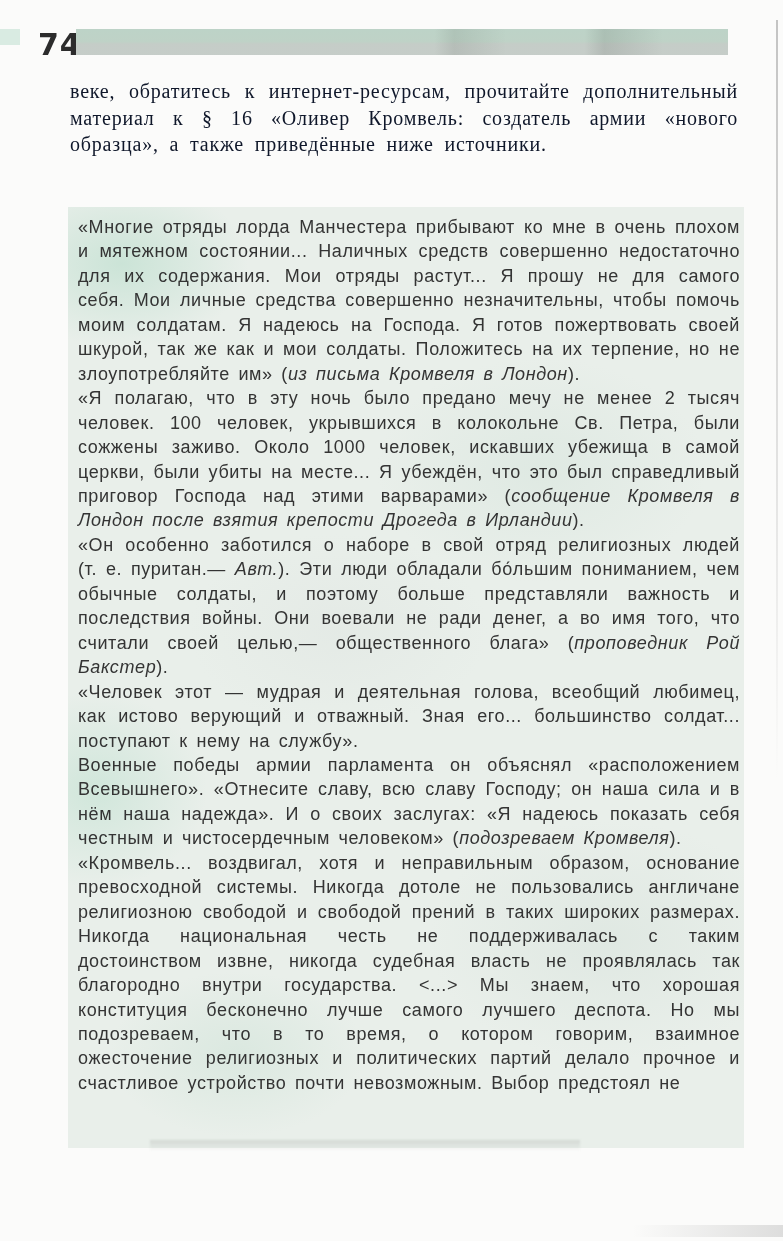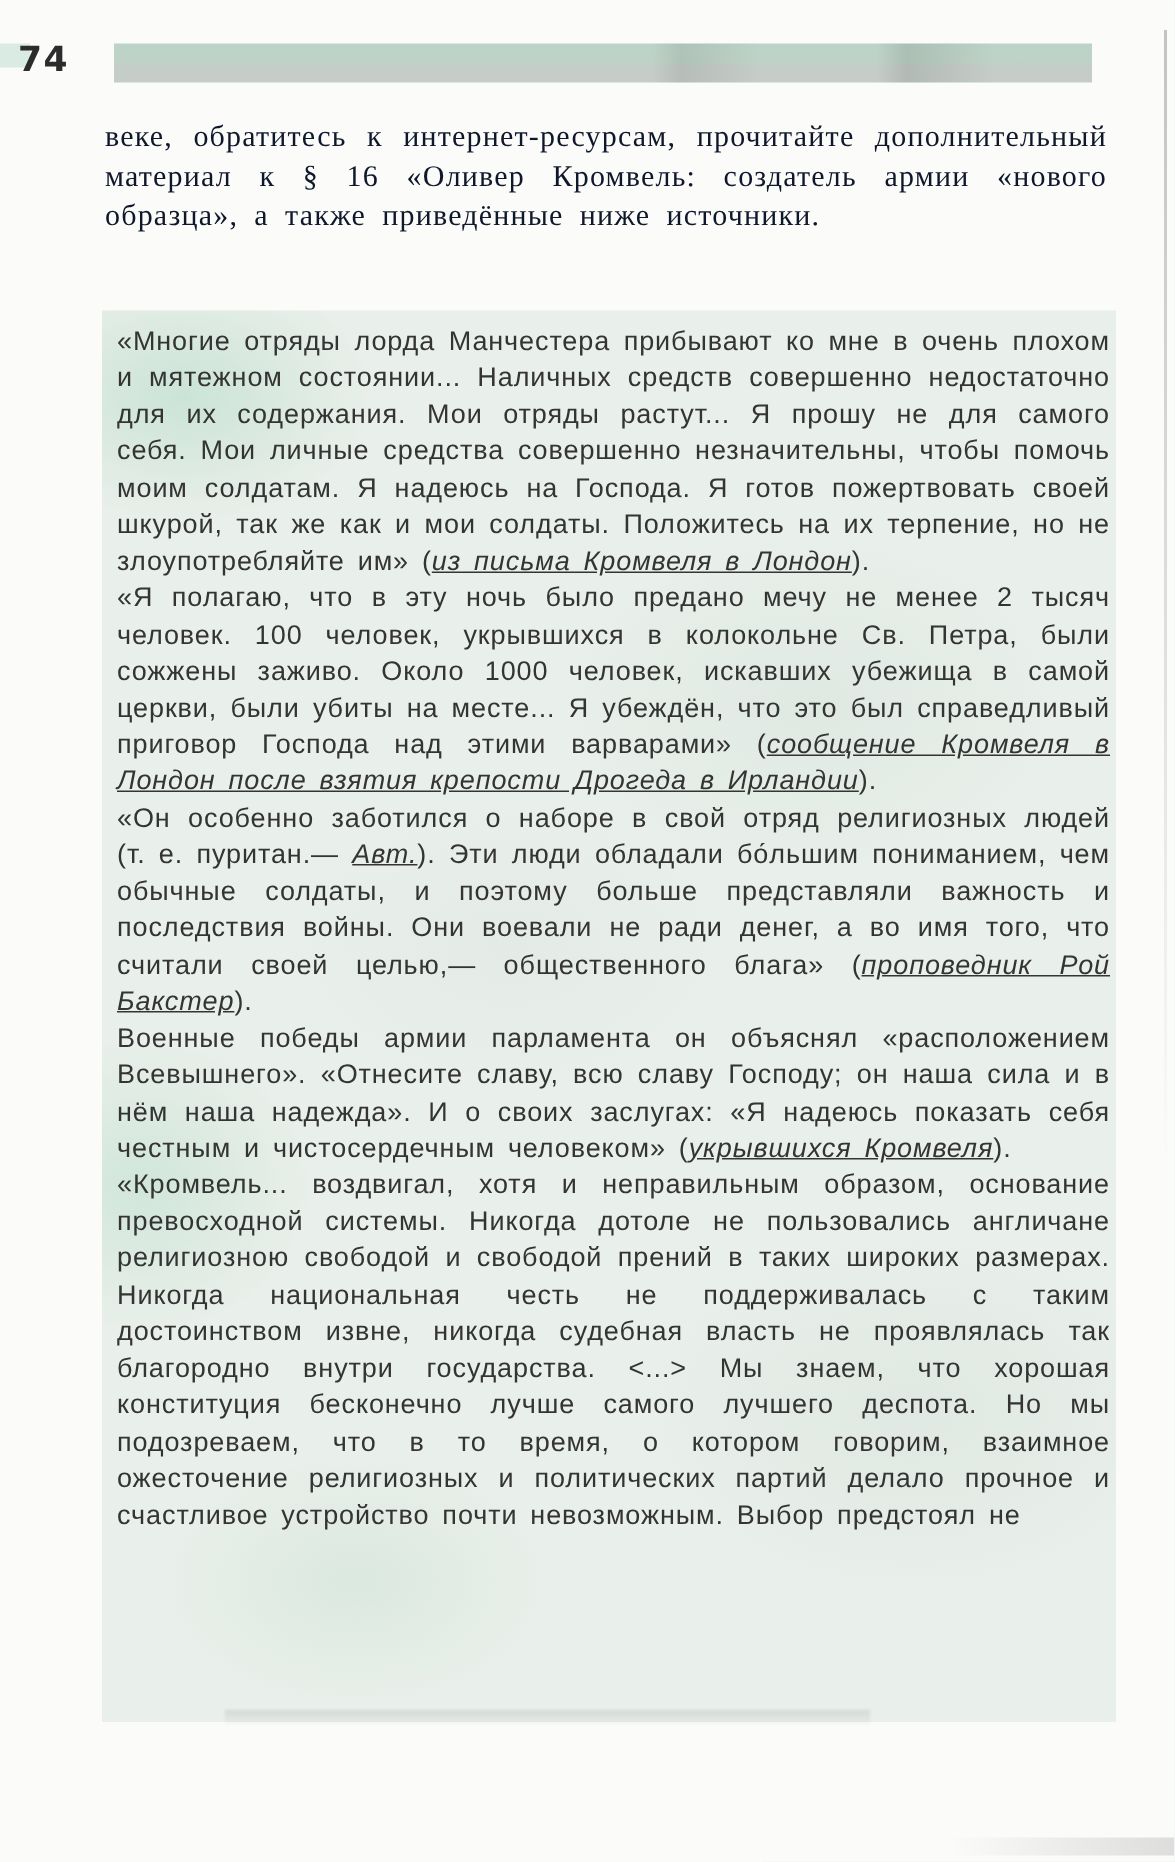--- a/index.html
+++ b/index.html
@@ -28,22 +28,22 @@
     background:linear-gradient(to bottom, rgba(180,185,182,.40), rgba(200,204,202,0));
     filter:blur(1px);
   }
 
   
   .bar-left {
     position:absolute; left:0; top:29px; width:20px; height:16px;
     background:var(--accent,#daeae1);
   }
   .page-number {
-    position:absolute; left:12px; top:27px;
-    font-size:23px; font-weight:bold; color:#2c2c2c;
+    position:absolute; left:38px; top:27px;
+    font-size:30px; font-weight:bold; color:#2c2c2c;
     font-family:"DejaVu Sans","Liberation Sans",sans-serif;
     letter-spacing:1px;
   }
   .bar-main {
     position:absolute; left:76px; top:29px; width:652px; height:26px;
     background-color:#dfe4e1;
     background-image:
       linear-gradient(to bottom, #d8ece2 0%, #daebe1 48%, #e1e5e2 58%, #e2e5e3 100%),
       linear-gradient(90deg, transparent 55%, rgba(190,192,190,.30) 58%, transparent 66%),
       linear-gradient(90deg, transparent 78%, rgba(185,188,186,.35) 81%, transparent 90%);
@@ -75,38 +75,39 @@
       radial-gradient(ellipse 240px 160px at 80% 78%, rgba(212,224,217,.45), transparent 75%),
       radial-gradient(ellipse 170px 110px at 25% 90%, rgba(196,222,208,.40), transparent 75%);
   }
   .qpar {
     margin:0;
     font-size:18px; line-height:24.45px;
     letter-spacing:0.6px; word-spacing:3px;
     color:#343434;
     text-align:justify;
   }
-  .qpar i { font-style:italic;text-decoration:underline; }
+  .qpar i { font-style:italic; }
 </style>
 </head>
 <body>
 
 <div class="page" style="--accent: #d9ebe2;">
 
   <div class="bar-left"></div>
   <div class="page-number">74</div>
   <div class="bar-main"></div>
 
   <div class="edge-line"></div>
 
   <p class="intro">веке, обратитесь к интернет-ресурсам, прочитайте дополнительный материал к § 16 «Оливер Кромвель: создатель армии «нового образца», а также приведённые ниже источники.</p>
 
   <div class="quote-block" id="quote-block">
       <p class="qpar"><span>«Многие отряды лорда Манчестера прибывают ко мне в очень плохом и мятежном состоянии... Наличных средств совершенно недостаточно для их содержания. Мои отряды растут... Я прошу не для самого себя. Мои личные средства совершенно незначительны, чтобы помочь моим солдатам. Я надеюсь на Господа. Я готов пожертвовать своей шкурой, так же как и мои солдаты. Положитесь на их терпение, но не злоупотребляйте им» (</span><i>из письма Кромвеля в Лондон</i><span>).</span></p>
       <p class="qpar"><span>«Я полагаю, что в эту ночь было предано мечу не менее 2 тысяч человек. 100 человек, укрывшихся в колокольне Св. Петра, были сожжены заживо. Около 1000 человек, искавших убежища в самой церкви, были убиты на месте... Я убеждён, что это был справедливый приговор Господа над этими варварами» (</span><i>сообщение Кромвеля в Лондон после взятия крепости Дрогеда в Ирландии</i><span>).</span></p>
       <p class="qpar"><span>«Он особенно заботился о наборе в свой отряд религиозных людей (т. е. пуритан.— </span><i>Авт.</i><span>). Эти люди обладали бо́льшим пониманием, чем обычные солдаты, и поэтому больше представляли важность и последствия войны. Они воевали не ради денег, а во имя того, что считали своей целью,— общественного блага» (</span><i>проповедник Рой Бакстер</i><span>).</span></p>
-      <p class="qpar"><span>Военные победы армии парламента он объяснял «расположением Всевышнего». «Отнесите славу, всю славу Господу; он наша сила и в нём наша надежда». И о своих заслугах: «Я надеюсь показать себя честным и чистосердечным человеком» (</span><i>укрывшихся Кромвеля</i><span>).</span></p>
+      <p class="qpar"><span>«Человек этот — мудрая и деятельная голова, всеобщий любимец, как истово верующий и отважный. Зная его... большинство солдат... поступают к нему на службу».</span></p>
+      <p class="qpar"><span>Военные победы армии парламента он объяснял «расположением Всевышнего». «Отнесите славу, всю славу Господу; он наша сила и в нём наша надежда». И о своих заслугах: «Я надеюсь показать себя честным и чистосердечным человеком» (</span><i>подозреваем Кромвеля</i><span>).</span></p>
       <p class="qpar"><span>«Кромвель... воздвигал, хотя и неправильным образом, основание превосходной системы. Никогда дотоле не пользовались англичане религиозною свободой и свободой прений в таких широких размерах. Никогда национальная честь не поддерживалась с таким достоинством извне, никогда судебная власть не проявлялась так благородно внутри государства. &lt;...&gt; Мы знаем, что хорошая конституция бесконечно лучше самого лучшего деспота. Но мы подозреваем, что в то время, о котором говорим, взаимное ожесточение религиозных и политических партий делало прочное и счастливое устройство почти невозможным. Выбор предстоял не</span></p>
     </div>
 
   <div class="block-fade"></div>
   <div class="corner-smudge"></div>
 </div>
 
 </body></html>

